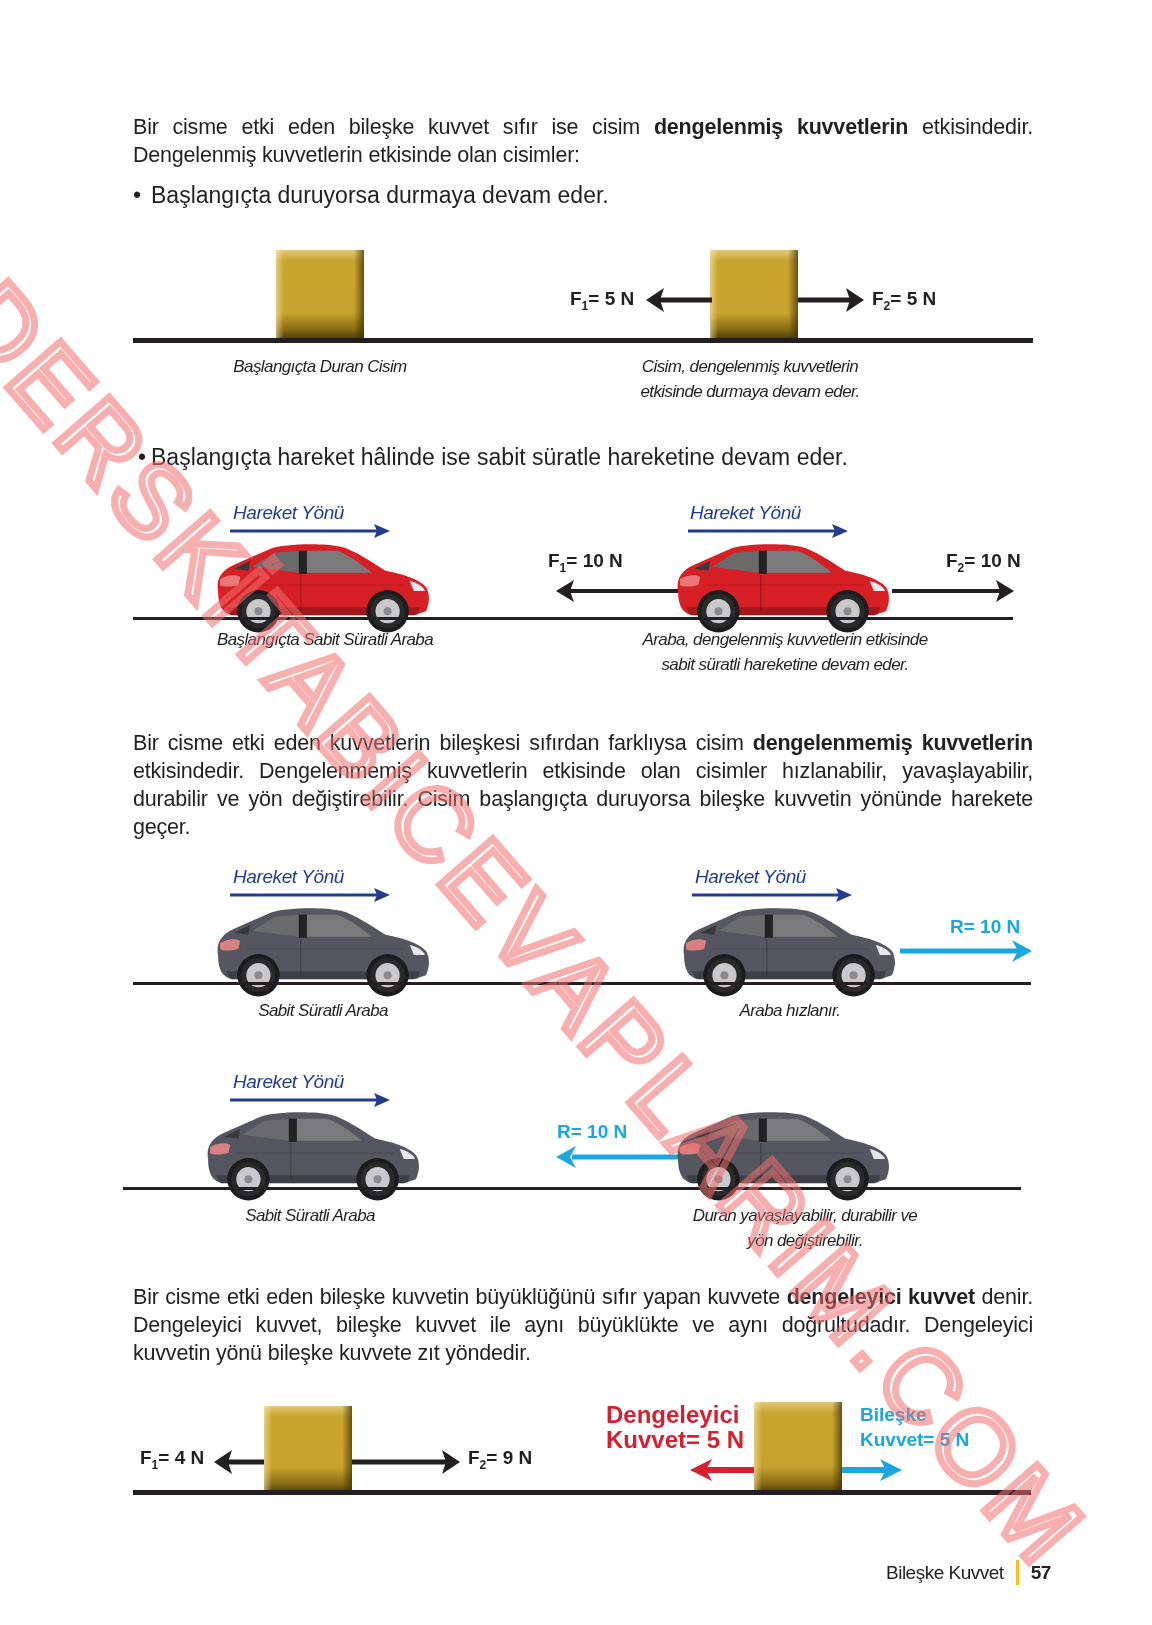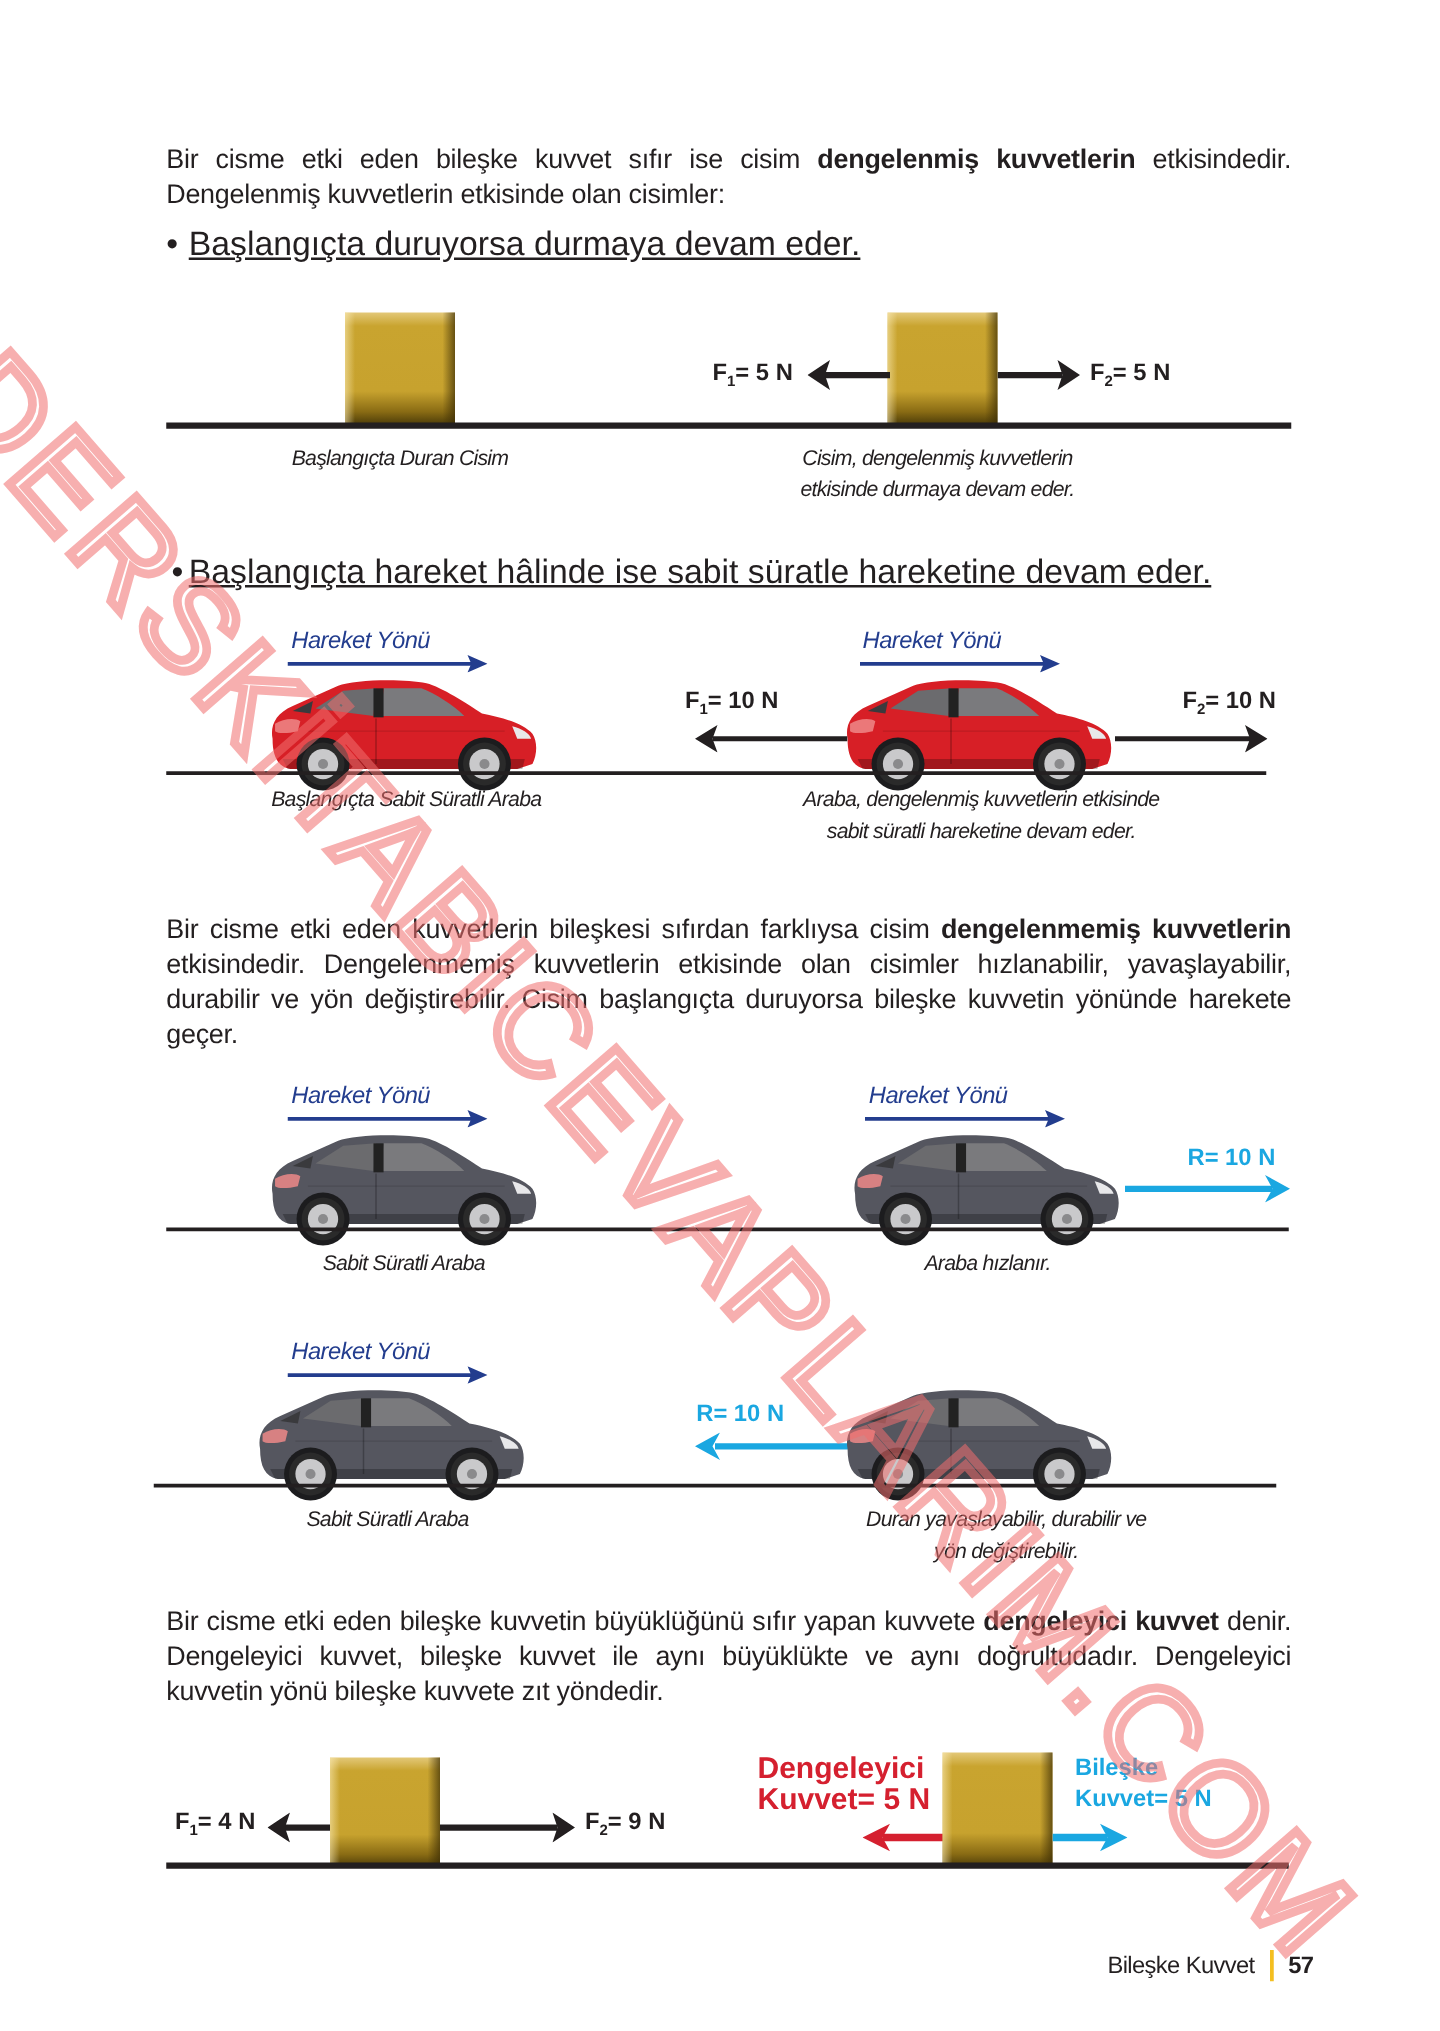--- a/index.html
+++ b/index.html
@@ -1,21 +1,21 @@
 <!DOCTYPE html>
 <html><head>
 <meta charset="utf-8">
 <style>
   html, body { margin: 0; padding: 0; background: #ffffff; }
   body { width: 1152px; height: 1625px; position: relative; overflow: hidden;
          font-family: "Liberation Sans", sans-serif; color: #231f20; }
   .para { position: absolute; left: 133px; width: 900px; font-size: 21.5px; line-height: 28px;
           text-align: justify; letter-spacing: -0.2px; }
   .para b { font-weight: bold; }
-  .bullet { position: absolute; left: 133px; font-size: 27px; line-height: 28px; text-decoration: underline; }
+  .bullet { position: absolute; left: 133px; font-size: 23px; line-height: 28px; }
   .bullet .dot { display: inline-block; width: 18px; }
   .ground { position: absolute; height: 3px; background: #231f20; }
   .ground.thick { height: 5px; }
   .block { position: absolute; width: 88px; height: 90px;
            background: linear-gradient(180deg, #e3c878 0%, #c9a42f 12%, #c7a22e 70%, #8a6c14 88%, #4a3a08 100%); }
   .block::before { content: ""; position: absolute; left: 0; top: 0; bottom: 0; width: 8px;
            background: linear-gradient(90deg, rgba(255,240,190,0.55), rgba(255,240,190,0)); }
   .block::after { content: ""; position: absolute; right: 0; top: 0; bottom: 0; width: 10px;
            background: linear-gradient(90deg, rgba(60,45,5,0), rgba(60,45,5,0.7)); }
   .caption { position: absolute; font-style: italic; font-size: 17px; line-height: 25px;

